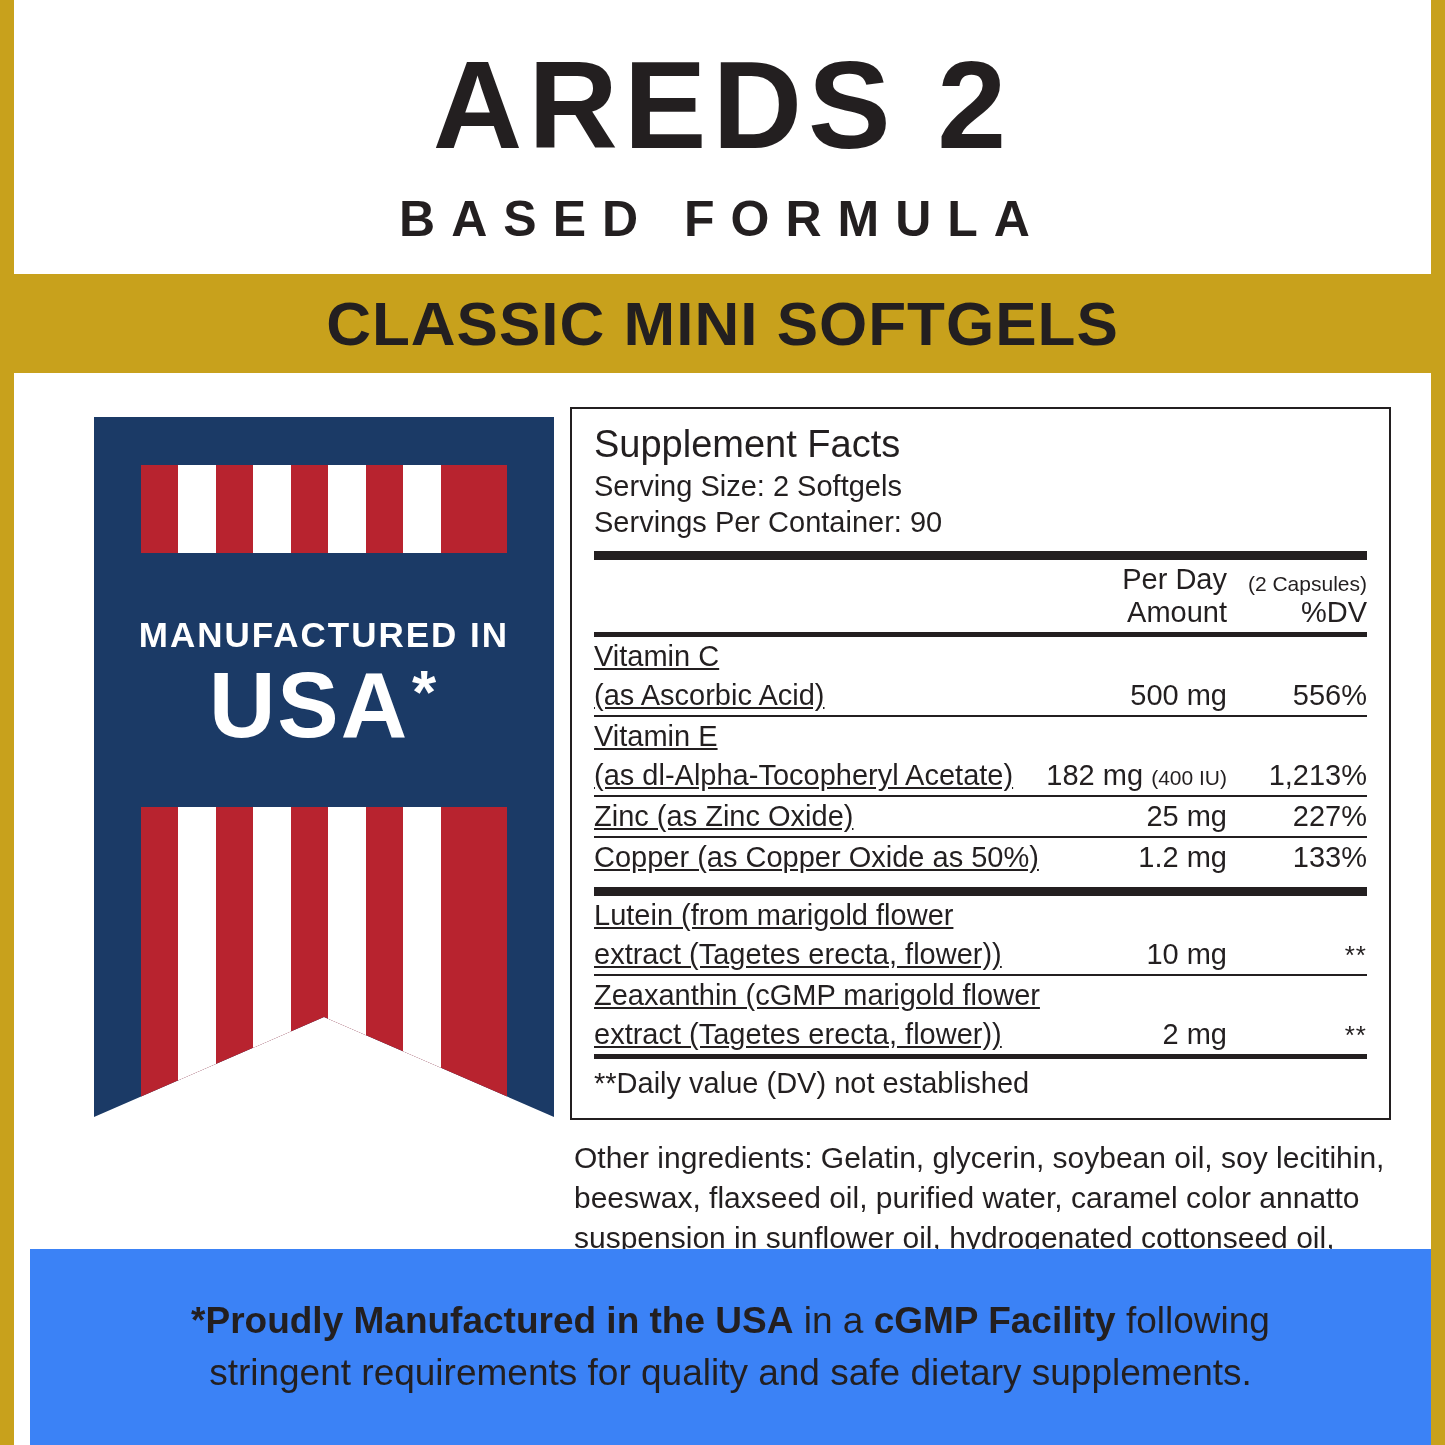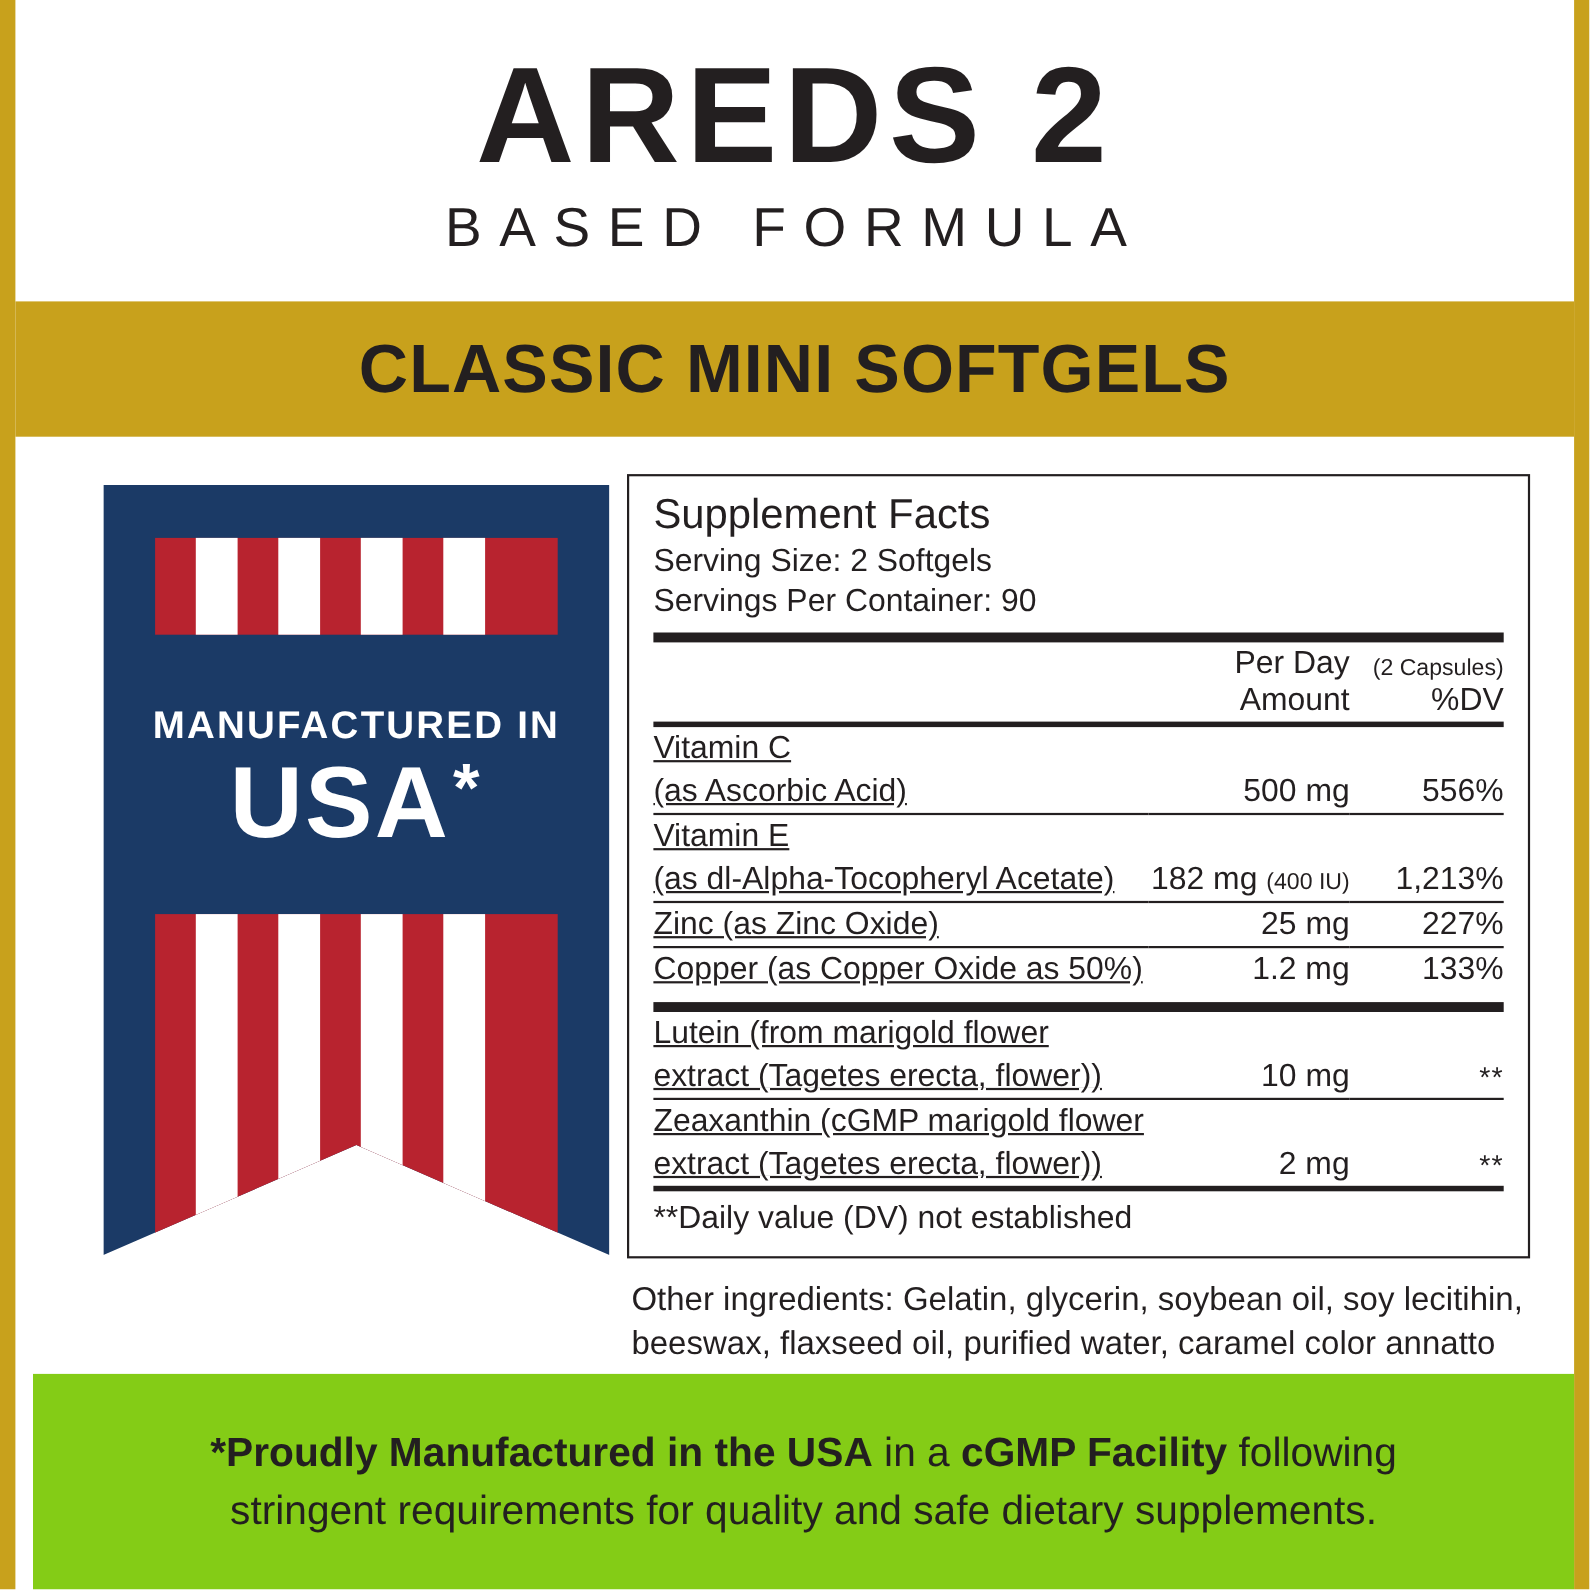--- a/index.html
+++ b/index.html
@@ -32,30 +32,30 @@
   .brand-title {
     font-size: 124px;
     font-weight: bold;
     letter-spacing: 6px;
     line-height: 1.05;
     color: #231f20;
     margin: 0;
   }
   .brand-sub {
     font-size: 50px;
-    font-weight: normal;
+    font-weight: bold;
     letter-spacing: 16px;
-    margin: 8px 0 0 0;
+    margin: 20px 0 0 0;
     color: #231f20;
   }
 
   .gold-band {
-    margin-top: 38px;
+    margin-top: 26px;
     background: #c8a11c;
-    height: 123px;
+    height: 99px;
     display: flex;
     align-items: center;
     justify-content: center;
   }
   .gold-band-text {
     font-size: 62px;
     font-weight: bold;
     letter-spacing: 1px;
     color: #231f20;
     text-align: center;
@@ -151,21 +151,21 @@
     padding: 18px 6px 0 4px;
     color: #231f20;
   }
 
   
   .footer {
     position: absolute;
     left: 16px;
     right: 0;
     bottom: 0;
-    background: #84cc16;
+    background: #3b82f6;
     height: 196px;
     display: flex;
     flex-direction: column;
     align-items: center;
     justify-content: center;
     text-align: center;
     padding: 0 40px;
     box-sizing: border-box;
   }
   .footer-line {

